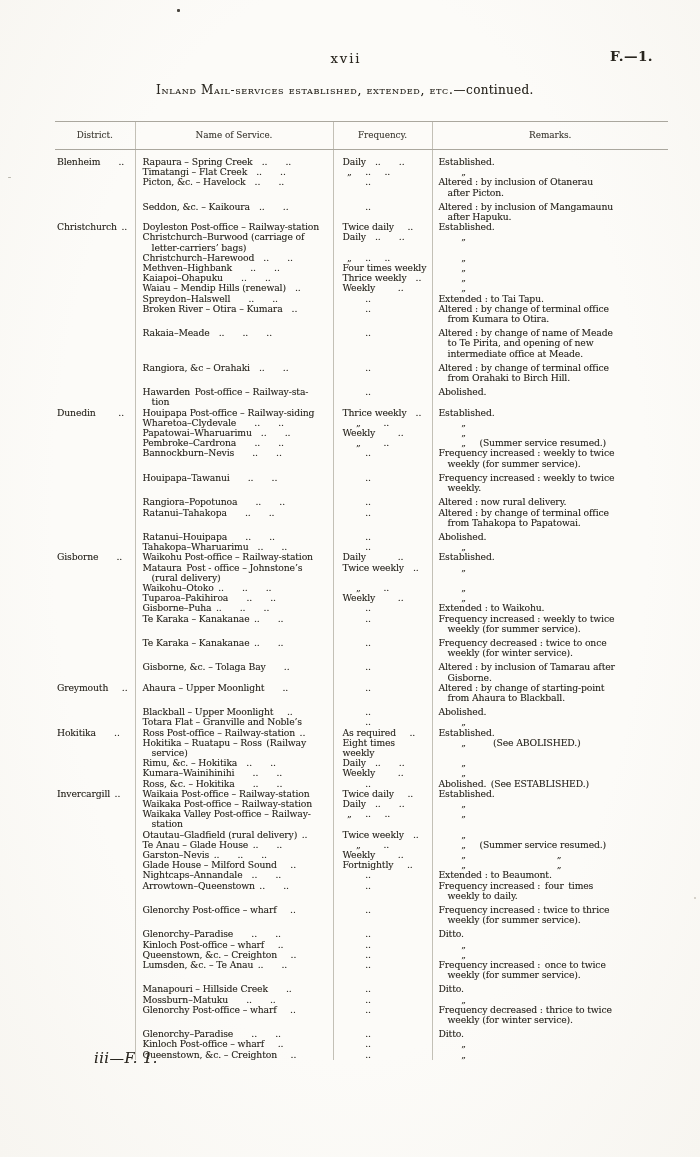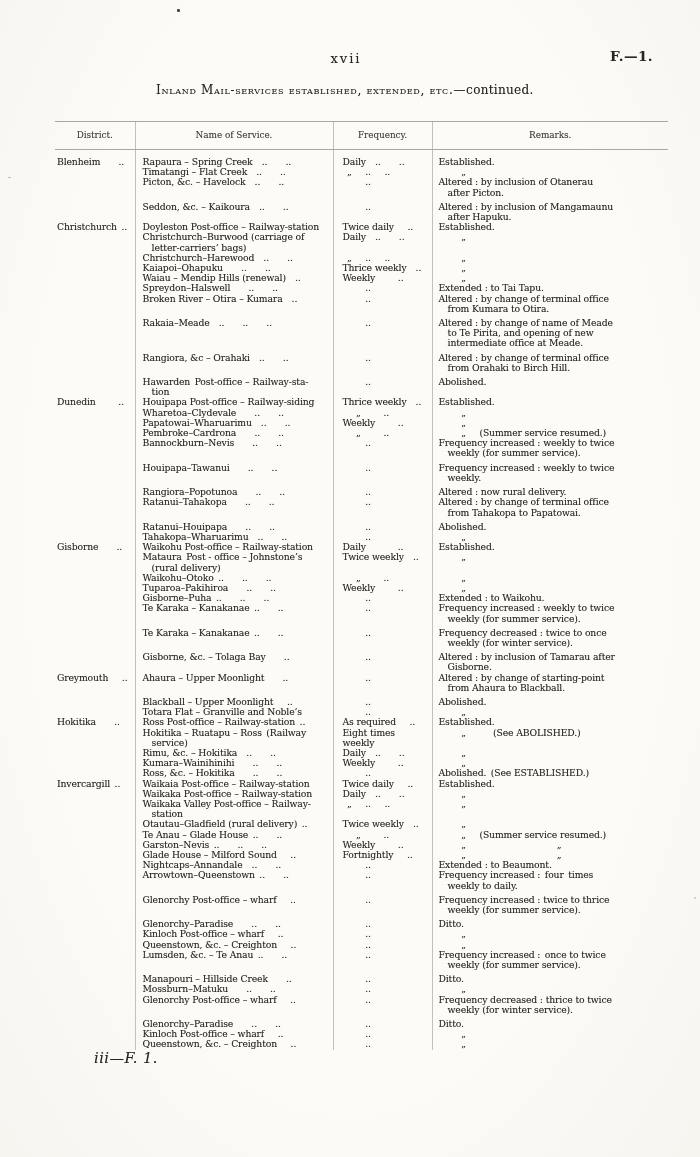--- a/index.html
+++ b/index.html
@@ -116,20 +116,26 @@
           <td>   „</td>
         </tr>
         <tr>
           <td></td>
           <td>Christchurch–Harewood ..  ..</td>
           <td> „  ..  ..</td>
           <td>   „</td>
         </tr>
         <tr>
           <td></td>
+          <td>Methven–Highbank  ..  ..</td>
+          <td>Four times weekly</td>
+          <td>   „</td>
+        </tr>
+        <tr>
+          <td></td>
           <td>Kaiapoi–Ohapuku  ..  ..</td>
           <td>Thrice weekly ..</td>
           <td>   „</td>
         </tr>
         <tr>
           <td></td>
           <td>Waiau – Mendip Hills (renewal) ..</td>
           <td>Weekly   ..</td>
           <td>   „</td>
         </tr>

